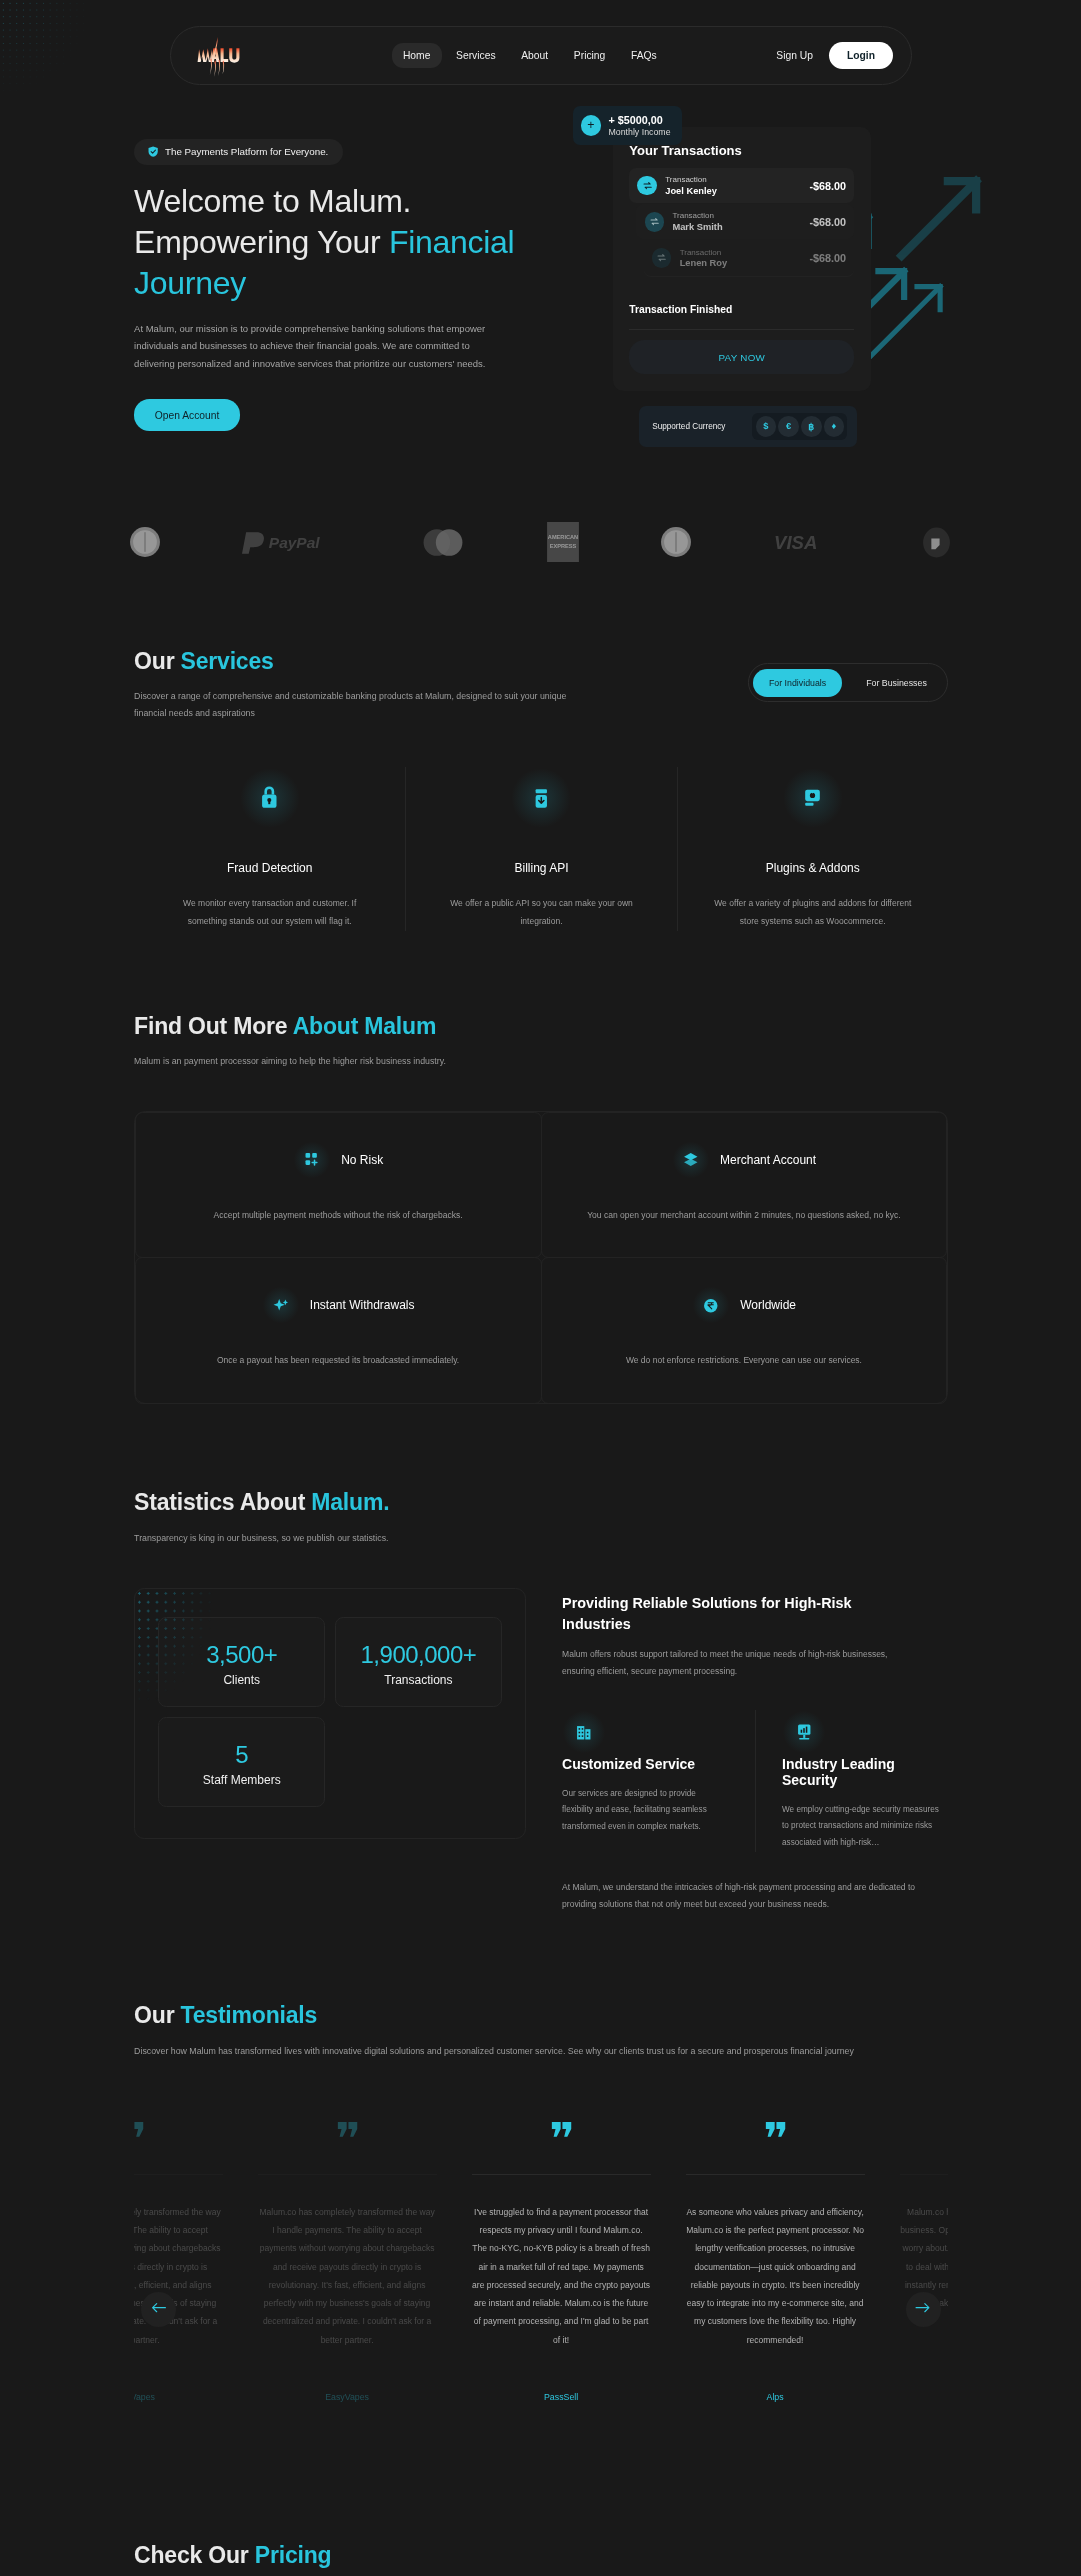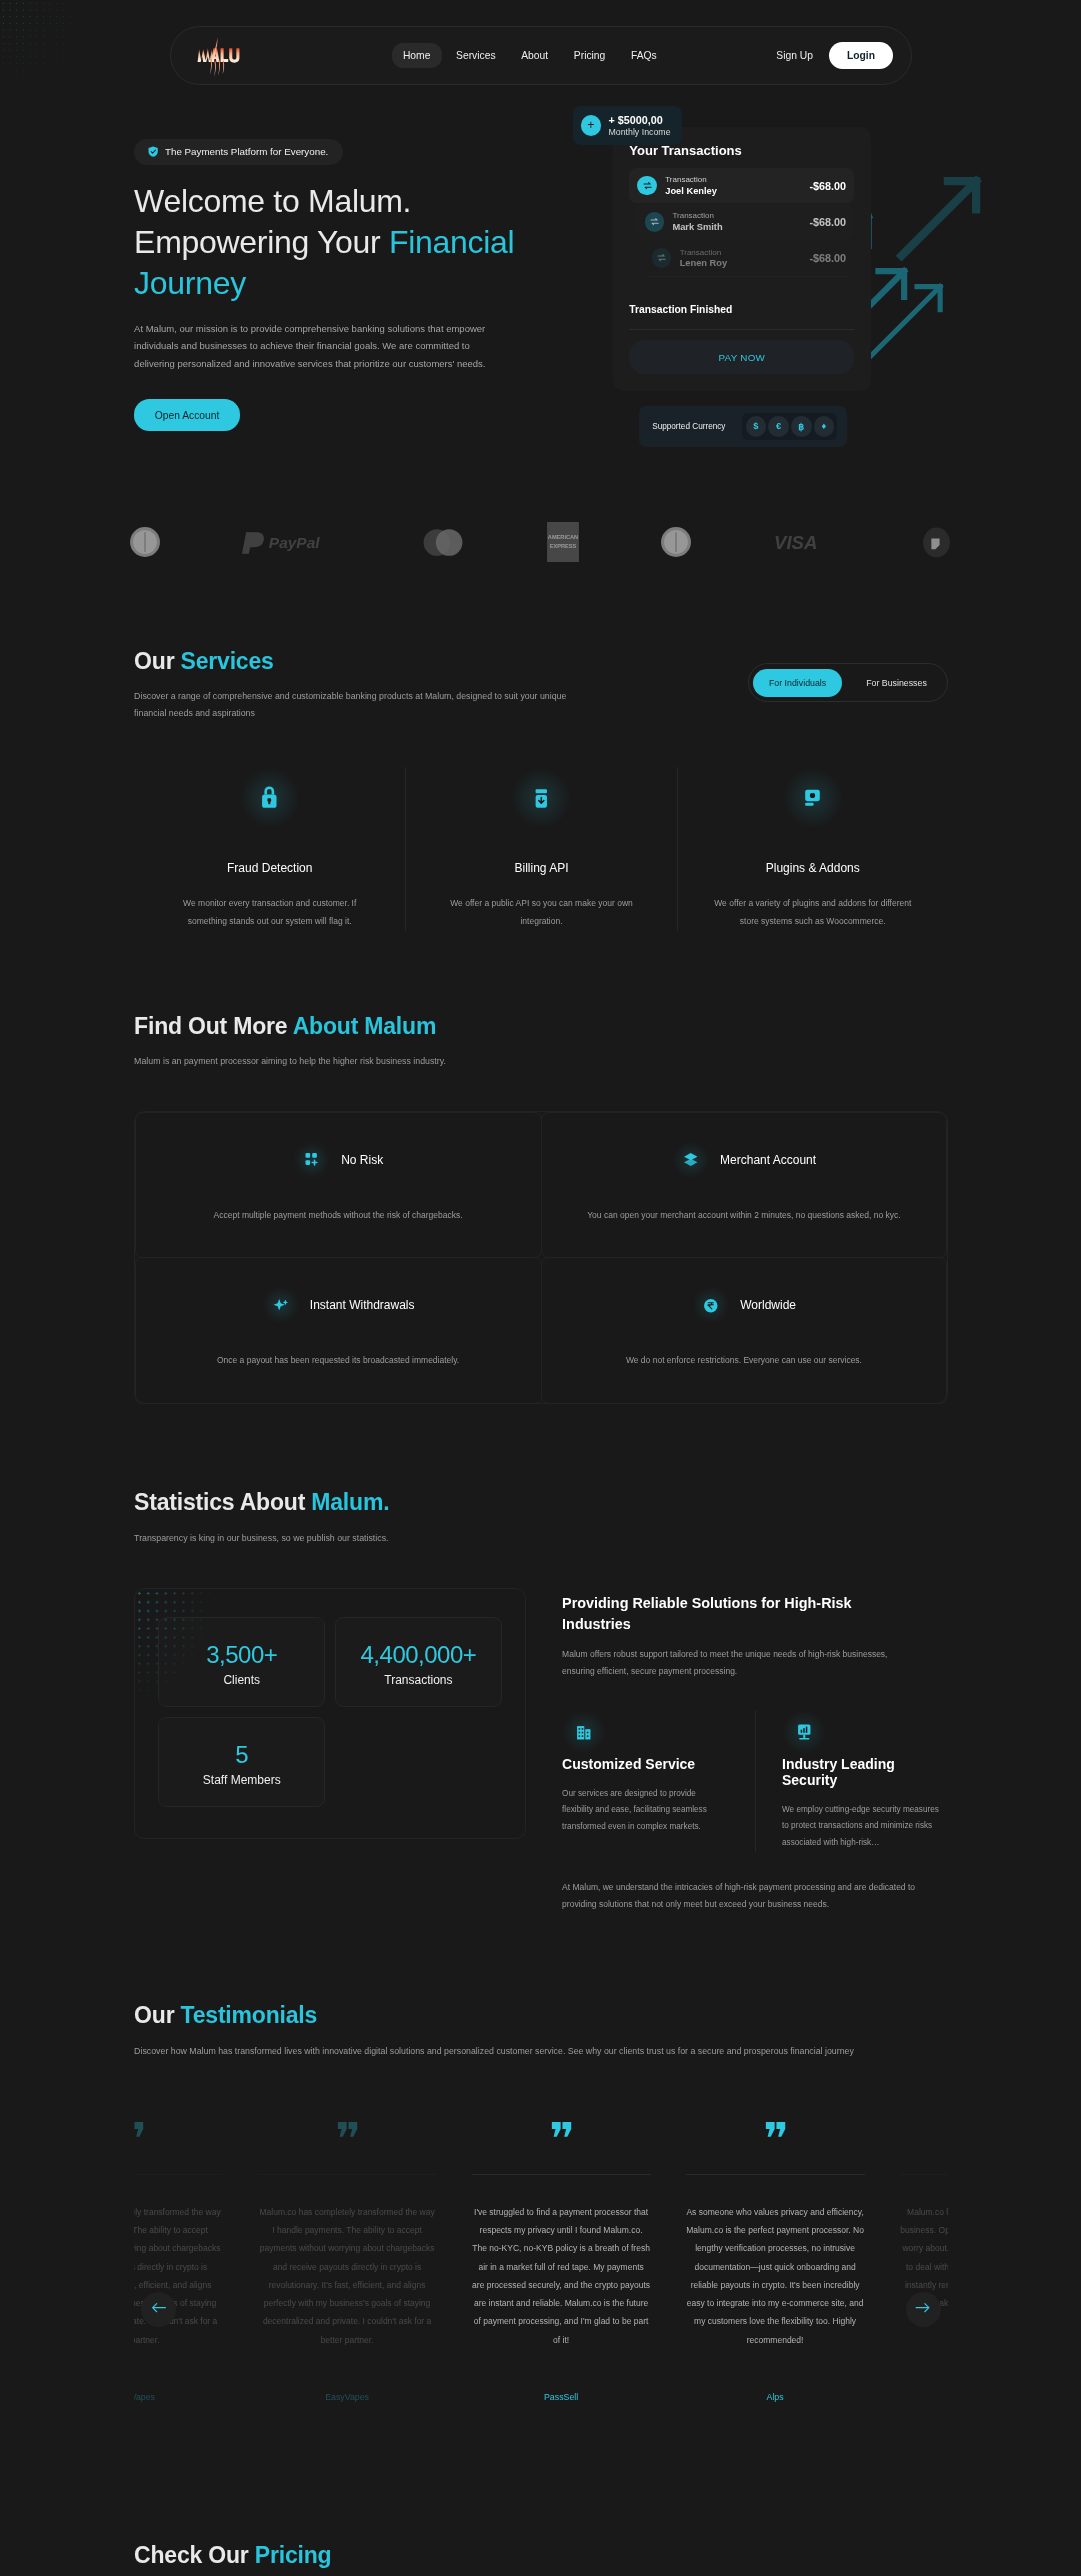--- a/index.html
+++ b/index.html
@@ -119,21 +119,21 @@
     width: 100%; background: #1f2226; border: none; border-radius: 15.5px;
     padding: 11.3px 0; color: #2ec9e0; font-size: 9.8px; letter-spacing: 0.3px;
     cursor: pointer; font-family: inherit;
   }
 
   .arrows-deco { position: absolute; right: -20.6px; top: 20.6px; width: 216px; height: 222px; opacity:.95; pointer-events:none;}
 
   .currency-bar {
     position: relative; margin-left: 57px; margin-top: 14.4px; z-index: 4;
     background: #1a2229; border-radius: 7.2px; display: inline-flex; align-items: center;
-    gap: 17px; padding: 7.2px 9.3px 7.2px 13.4px;
+    gap: 27px; padding: 7.2px 9.3px 7.2px 13.4px;
   }
   .currency-bar .lbl { font-size: 8.2px; color: #efefef; }
   .cur-group { display: flex; background: #141b21; border-radius: 6.2px; padding: 3.1px; gap: 2.1px; }
   .cur-chip {
     width: 20.6px; height: 20.6px; border-radius: 50%; background: #232c33; color: #2ec9e0;
     display: flex; align-items: center; justify-content: center; font-size: 9.3px; font-weight: 700;
     cursor: pointer;
   }
 
   
@@ -565,21 +565,21 @@
 
     <div class="stats-body">
       <div class="stats-card">
         <div class="stats-dots"></div>
         <div class="stats-grid">
           <div class="stat-box">
             <div class="stat-num">3,500+</div>
             <div class="stat-lbl">Clients</div>
           </div>
           <div class="stat-box">
-            <div class="stat-num">4,400,000+</div>
+            <div class="stat-num">1,900,000+</div>
             <div class="stat-lbl">Transactions</div>
           </div>
           <div class="stat-box">
             <div class="stat-num">5</div>
             <div class="stat-lbl">Staff Members</div>
           </div>
         </div>
       </div>
 
       <div class="stats-right">

